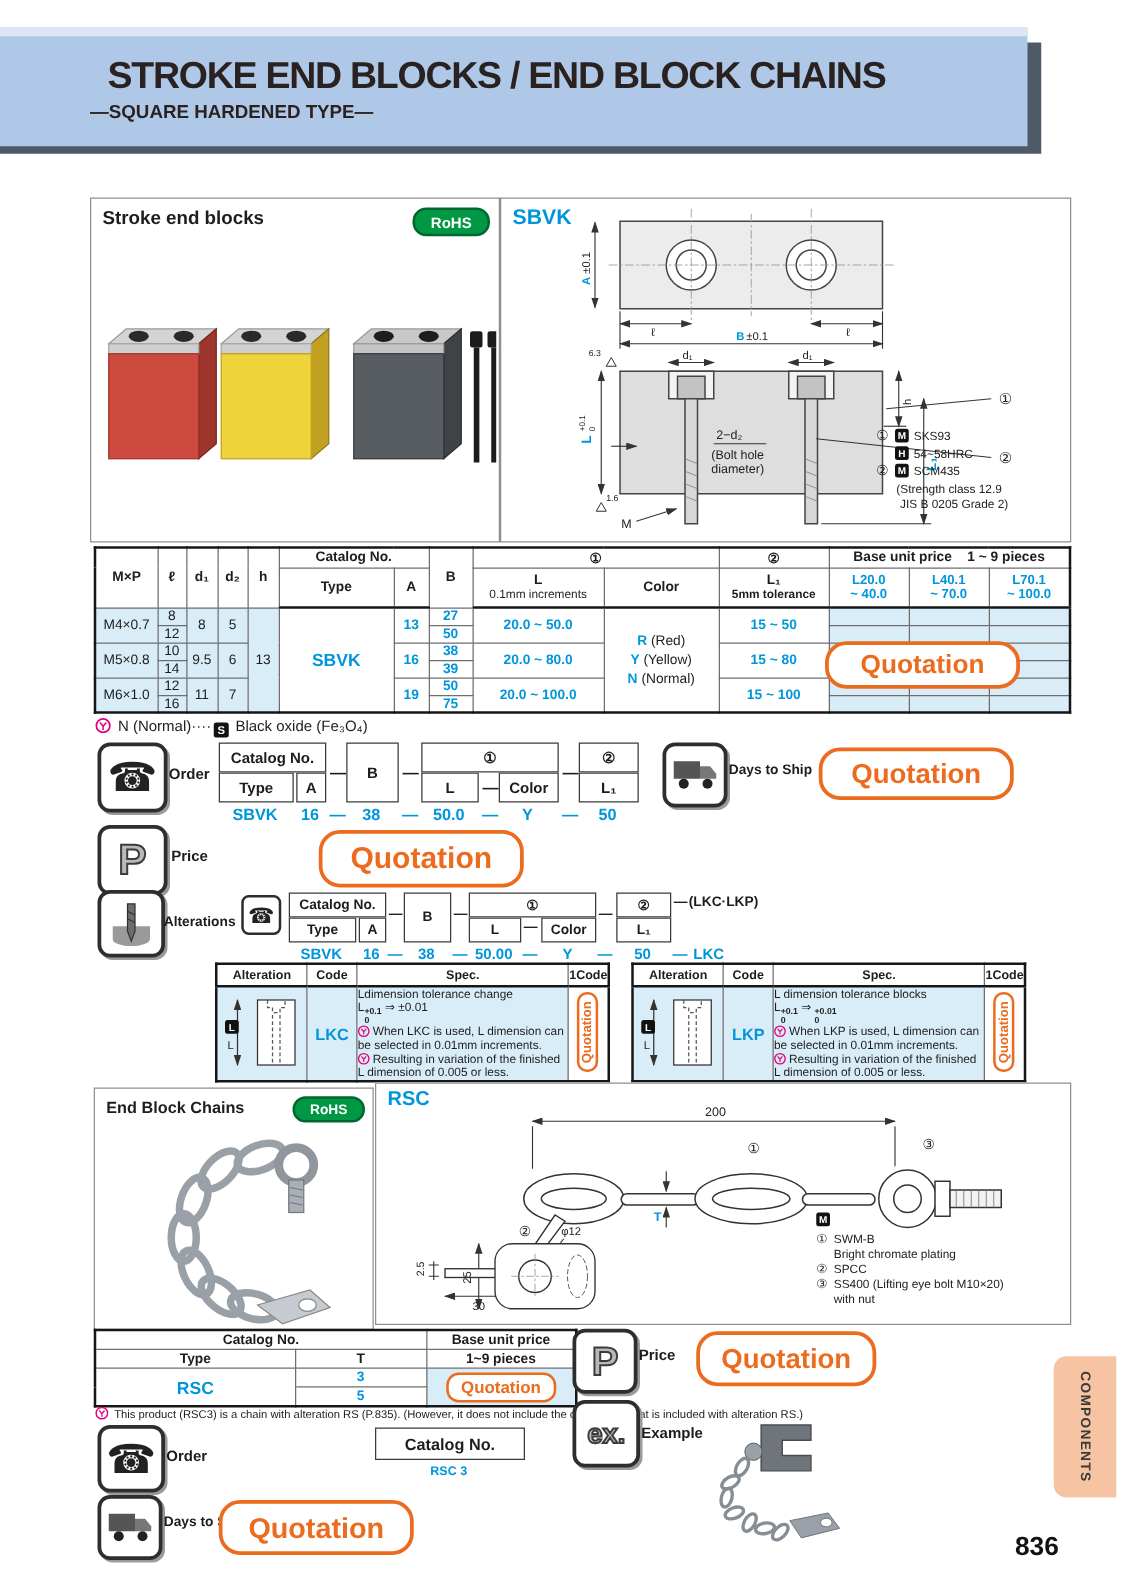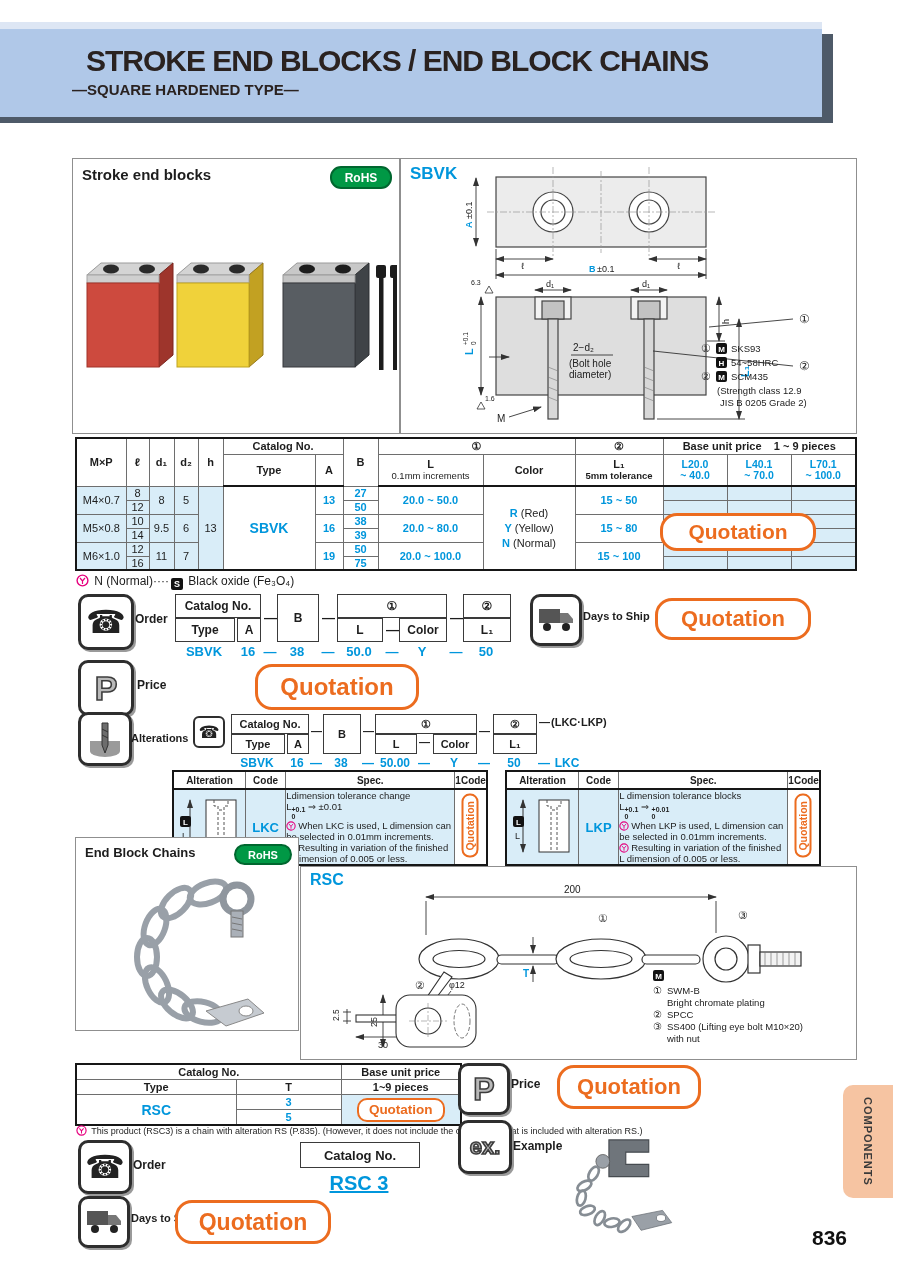--- a/index.html
+++ b/index.html
@@ -582,21 +582,21 @@
                   <circle cx="6.5" cy="6.5" r="5.4" fill="none" stroke="#e6007e" stroke-width="1.4"></circle>
                   <path d="M4,4 L6.5,7 L9,4 M6.5,7 V10" fill="none" stroke="#e6007e" stroke-width="1.2"></path>
                 </svg><span>Resulting in variation of the finished L dimension of 0.005 or less.</span></div>
         </td>
         <td style="text-align:center;background:#fff;"><div class="vquote" style="display:inline-block;">Quotation</div></td>
       </tr>
     </tbody>
       </table>
   </div>
 
-  <div class="panel" style="left:75px;top:837px;width:222px;height:192px;">
+  <div class="panel" style="left:75px;top:870px;width:222px;height:192px;">
     <div class="ptitle small">End Block Chains</div>
     <div class="rohs" style="right:6px;top:6px;width:54px;height:17px;font-size:11px;">RoHS</div>
     <svg width="220" height="165" viewBox="0 0 220 165" style="position:absolute;left:0;top:25px;">
       <g fill="none" stroke="#99a0a8" stroke-width="6">
         <ellipse cx="132" cy="30" rx="19" ry="10" transform="rotate(-20 132 30)"></ellipse>
         <ellipse cx="100" cy="40" rx="19" ry="10" transform="rotate(-45 100 40)"></ellipse>
         <ellipse cx="79" cy="64" rx="19" ry="10" transform="rotate(-70 79 64)"></ellipse>
         <ellipse cx="71" cy="94" rx="19" ry="10" transform="rotate(-90 71 94)"></ellipse>
         <ellipse cx="81" cy="122" rx="19" ry="10" transform="rotate(-115 81 122)"></ellipse>
         <ellipse cx="101" cy="141" rx="19" ry="10" transform="rotate(-140 101 141)"></ellipse>
@@ -733,21 +733,21 @@
       </svg>
     <span>This product (RSC3) is a chain with alteration RS (P.835). (However, it does not include the cap section that is included with alteration RS.)</span>
   </div>
 
   <div class="abs" style="left:75px;top:1140px;width:460px;height:50px;">
     <div class="tile" style="left:3px;top:0px;width:48px;height:48px;">
         <span class="glyph">☎</span>
       </div>
     <div class="seclabel" style="left:58px;top:18px;">Order</div>
     <div class="obox" style="left:225px;top:2px;width:118px;height:24px;font-size:13px;">Catalog No.</div>
-    <div class="oex" style="left:225px;top:32px;width:118px;font-size:20px;text-decoration:underline;">RSC 3</div>
+    <div class="oex" style="left:225px;top:32px;width:118px;font-size:10px;">RSC 3</div>
   </div>
   <div class="abs" style="left:75px;top:1196px;width:460px;height:50px;">
     <div class="tile" style="left:3px;top:0px;width:46px;height:46px;">
       <svg width="38" height="30" viewBox="0 0 38 30">
           <rect x="2" y="4" width="21" height="14" fill="#555"></rect>
           <path d="M23,8 h8 l5,6 v4 h-13 z" fill="#777"></path>
           <circle cx="10" cy="22" r="4" fill="#222"></circle>
           <circle cx="29" cy="22" r="4" fill="#222"></circle>
         </svg>
     </div>

